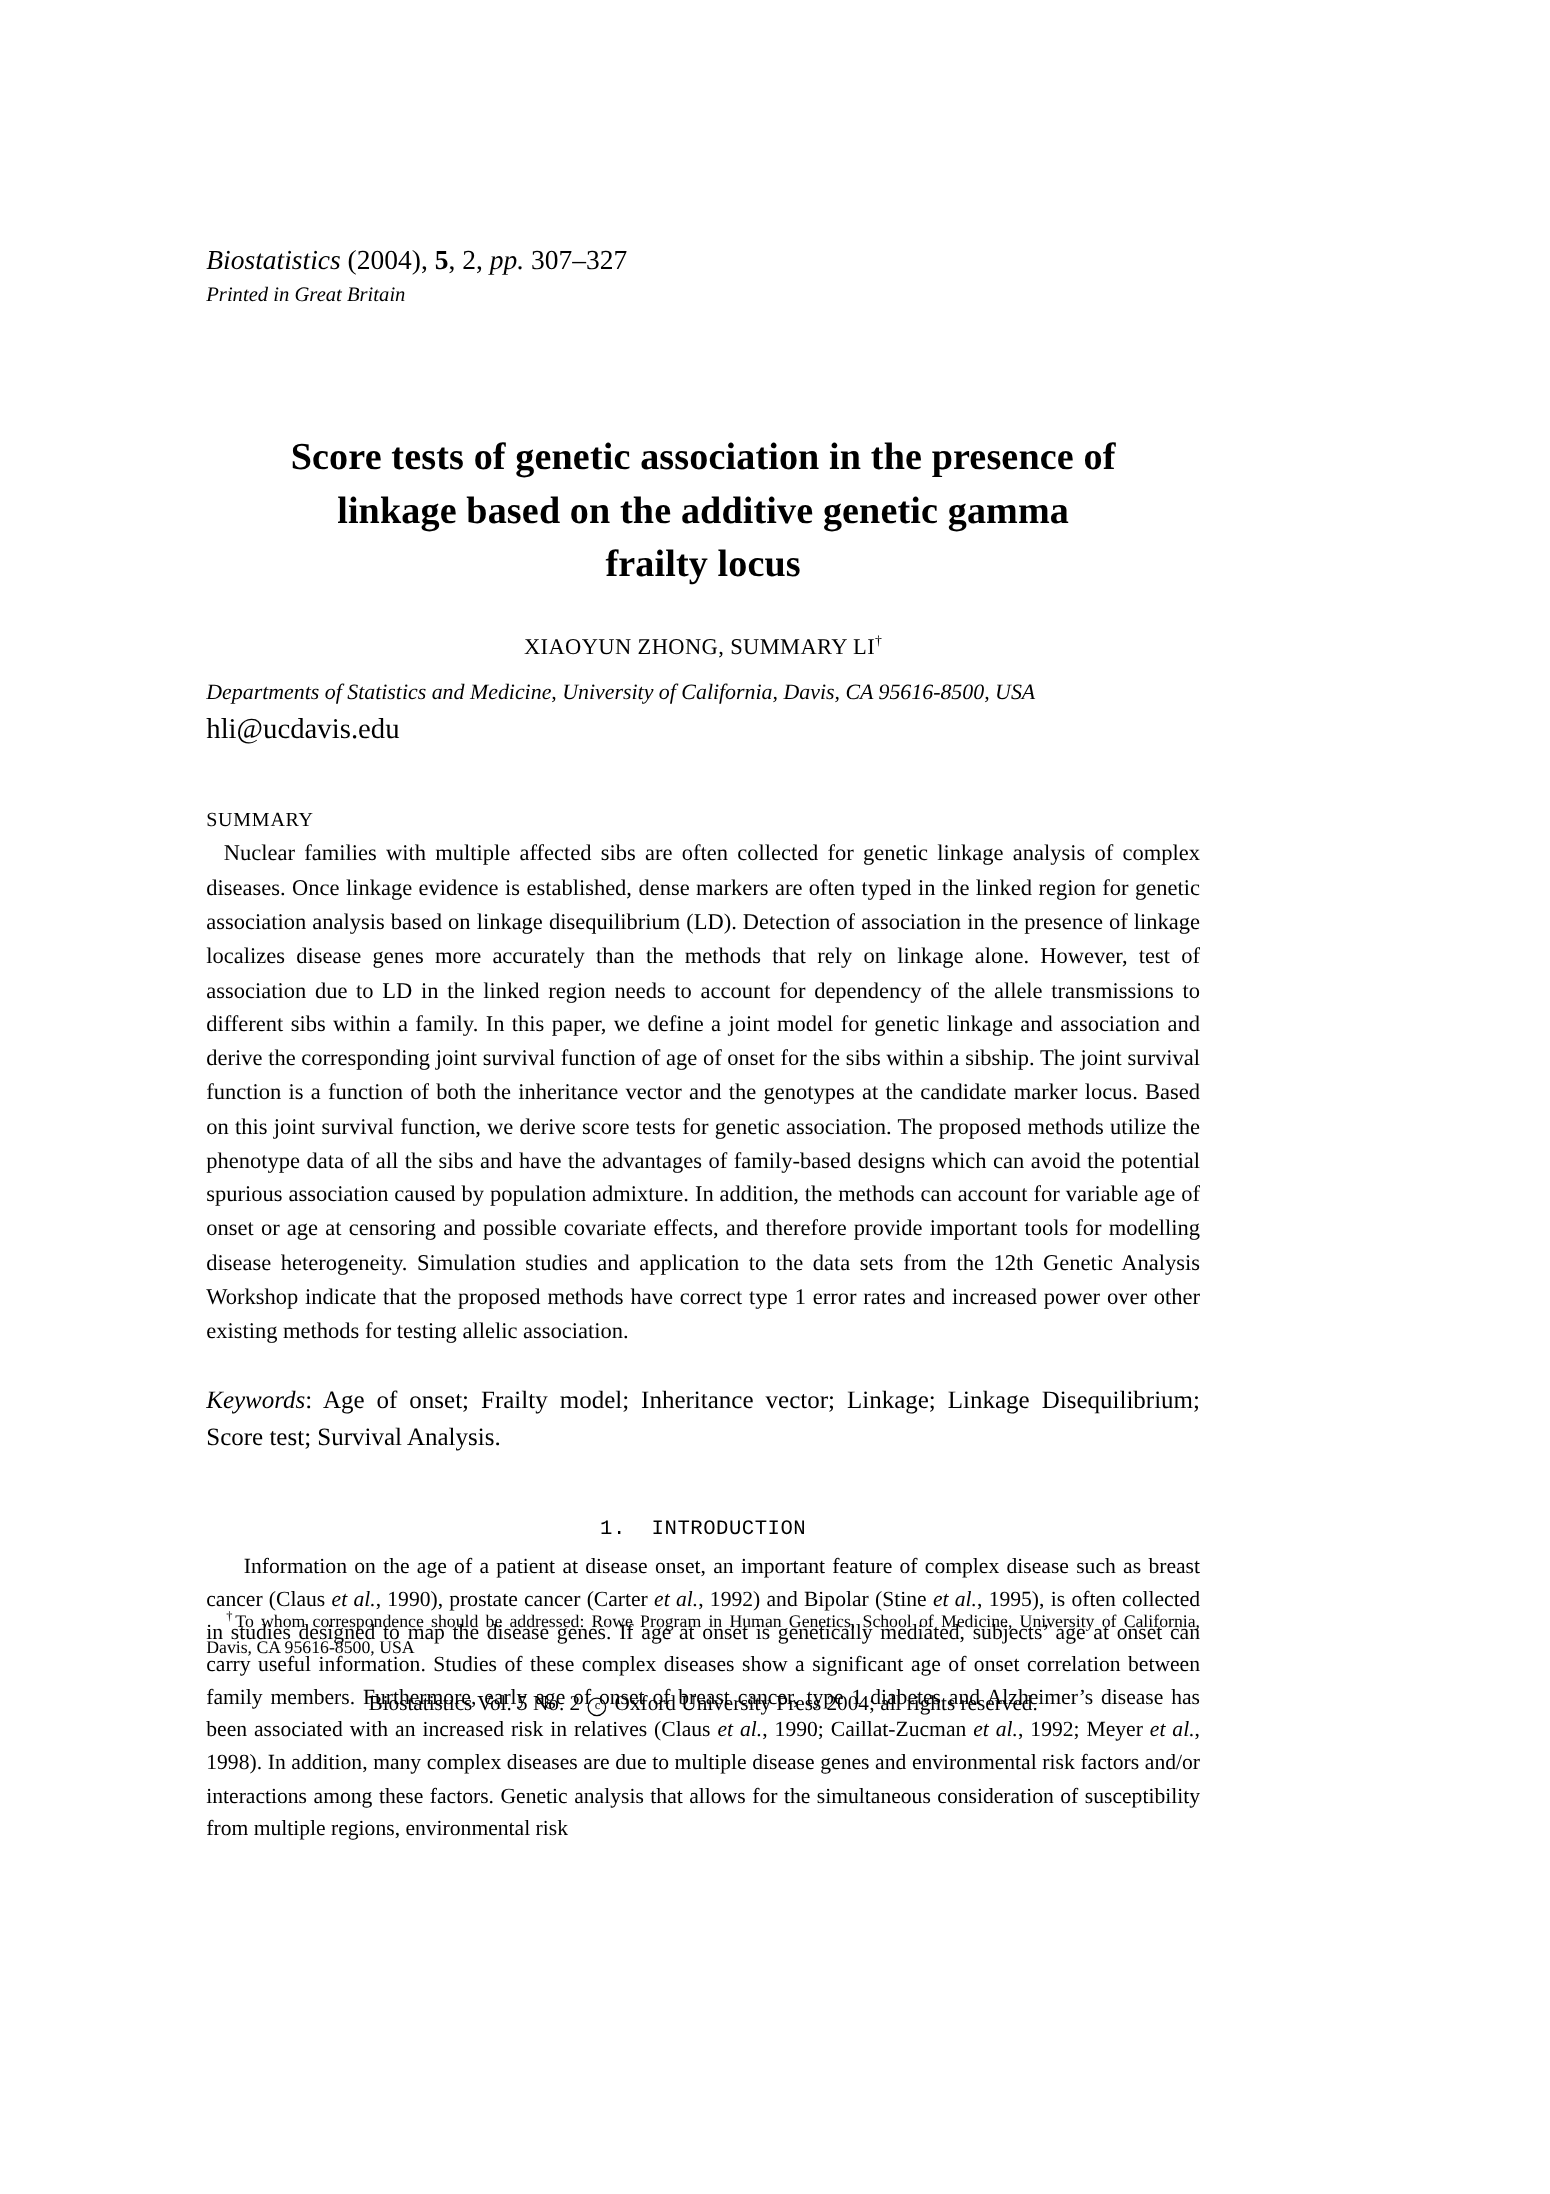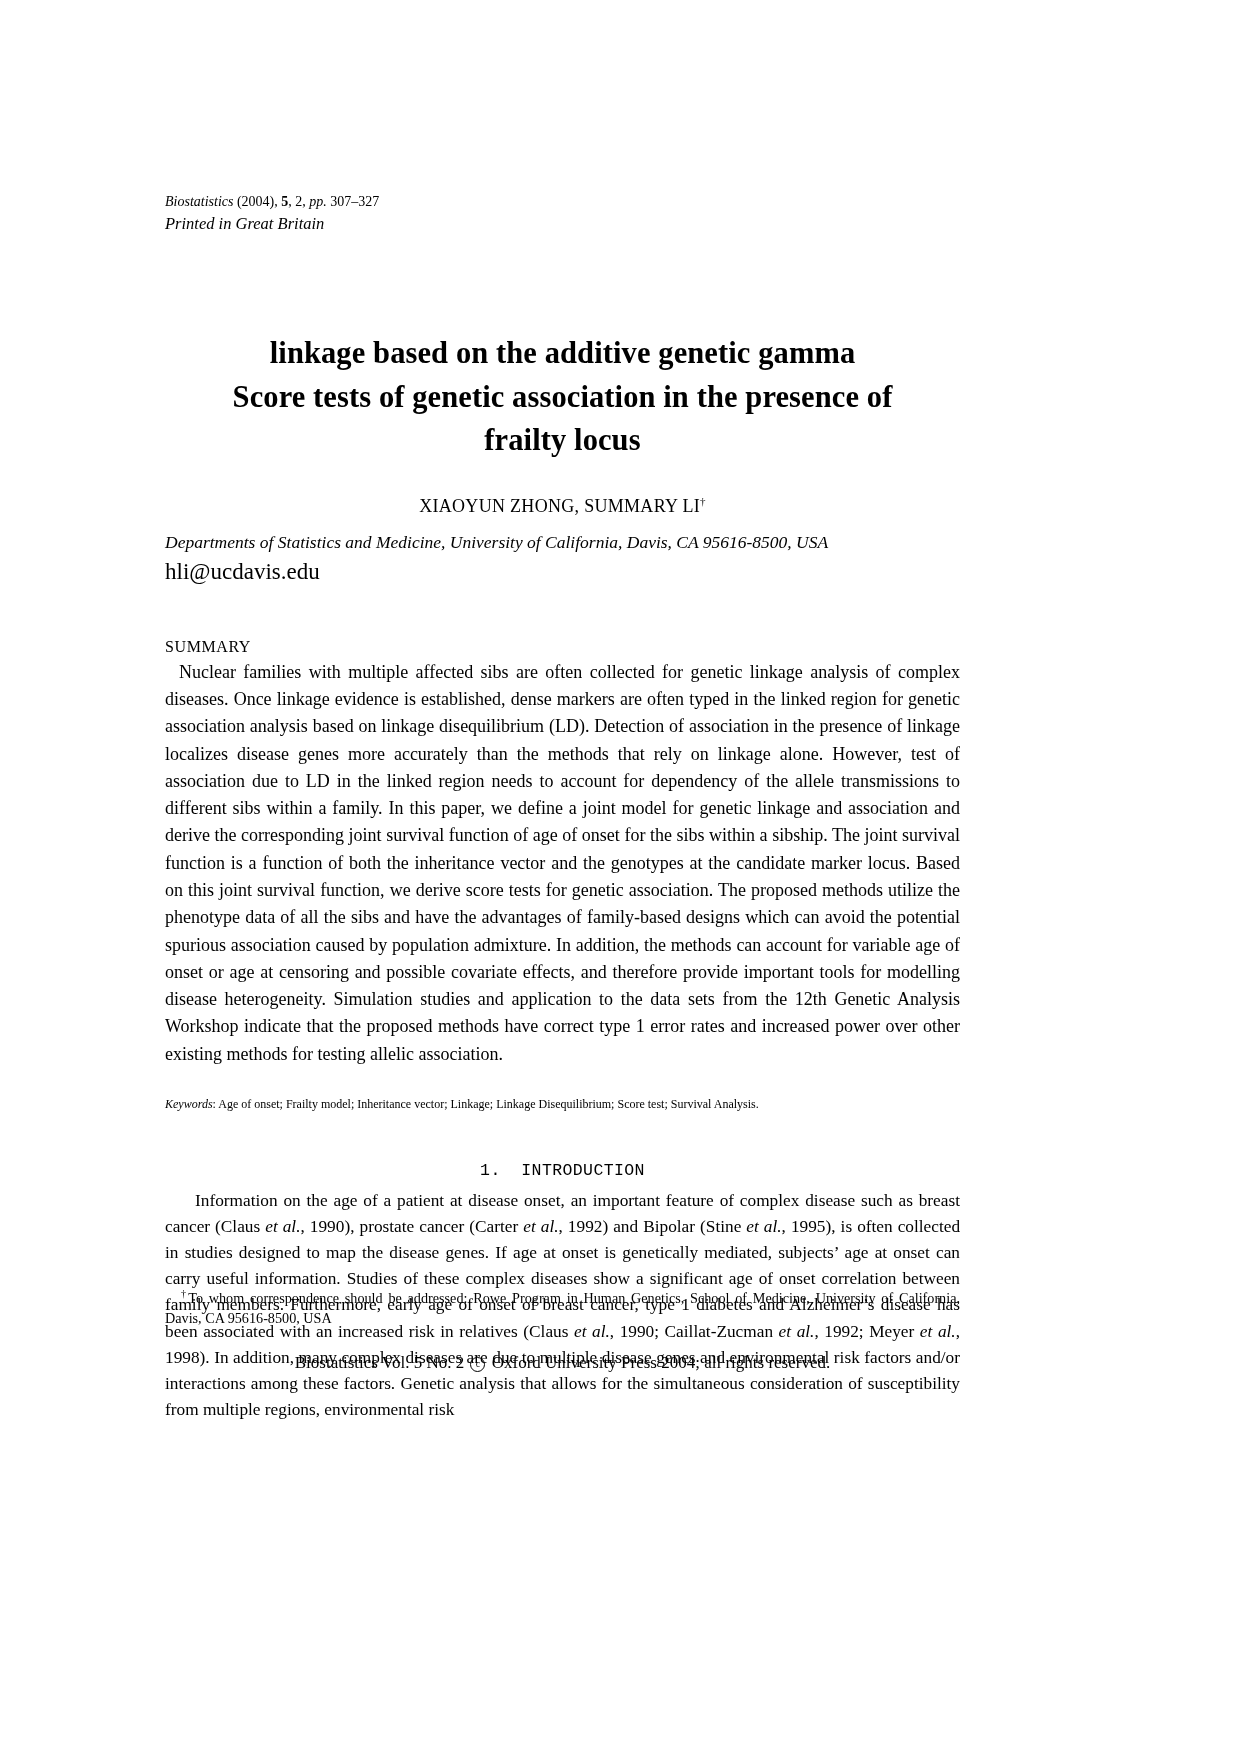--- a/index.html
+++ b/index.html
@@ -25,21 +25,21 @@
   .content {
     position: absolute;
     left: 165px;
     top: 0;
     width: 795px;
   }
 
   
   .journal-head {
     margin-top: 192px;
-    font-size: 14px;
+    font-size: 22px;
     line-height: 1.45;
   }
   .journal-head .jname { font-style: italic; }
   .journal-head .vol { font-weight: bold; font-style: normal; }
   .journal-head .pp { font-style: italic; }
   .journal-head .nums { font-style: normal; }
   .printed {
     font-style: italic;
     font-size: 16.5px;
     line-height: 1.45;
@@ -92,21 +92,21 @@
     margin-top: 3px;
     font-size: 18px;
     line-height: 1.515;
     text-align: justify;
     text-indent: 14px;
     hyphens: none;
   }
 
   .keywords {
     margin-top: 27px;
-    font-size: 12px;
+    font-size: 20px;
     line-height: 1.5;
     text-align: justify;
   }
   .keywords .kw-label { font-style: italic; }
 
   
   .section-head {
     margin-top: 48px;
     text-align: center;
     font-size: 16.5px;
@@ -170,22 +170,22 @@
     <div class="journal-head">
       <span class="jname">Biostatistics</span>
       <span class="nums">(2004),</span>
       <span class="vol">5</span><span class="nums">, 2,</span>
       <span class="pp">pp.</span>
       <span class="nums">307–327</span>
     </div>
     <div class="printed">Printed in Great Britain</div>
 
     <div class="title">
+      <div>Score tests of genetic association in the presence of</div>
       <div>linkage based on the additive genetic gamma</div>
-      <div>Score tests of genetic association in the presence of</div>
       <div>frailty locus</div>
     </div>
 
     <div class="authors"><span>XIAOYUN ZHONG, SUMMARY LI</span><sup>†</sup></div>
 
     <div class="affiliation">Departments of Statistics and Medicine, University of California, Davis, CA 95616-8500, USA</div>
     <div class="email">hli@ucdavis.edu</div>
 
     <div class="summary-head">SUMMARY</div>
     <div class="abstract">Nuclear families with multiple affected sibs are often collected for genetic linkage analysis of complex diseases. Once linkage evidence is established, dense markers are often typed in the linked region for genetic association analysis based on linkage disequilibrium (LD). Detection of association in the presence of linkage localizes disease genes more accurately than the methods that rely on linkage alone. However, test of association due to LD in the linked region needs to account for dependency of the allele transmissions to different sibs within a family. In this paper, we define a joint model for genetic linkage and association and derive the corresponding joint survival function of age of onset for the sibs within a sibship. The joint survival function is a function of both the inheritance vector and the genotypes at the candidate marker locus. Based on this joint survival function, we derive score tests for genetic association. The proposed methods utilize the phenotype data of all the sibs and have the advantages of family-based designs which can avoid the potential spurious association caused by population admixture. In addition, the methods can account for variable age of onset or age at censoring and possible covariate effects, and therefore provide important tools for modelling disease heterogeneity. Simulation studies and application to the data sets from the 12th Genetic Analysis Workshop indicate that the proposed methods have correct type 1 error rates and increased power over other existing methods for testing allelic association.</div>

